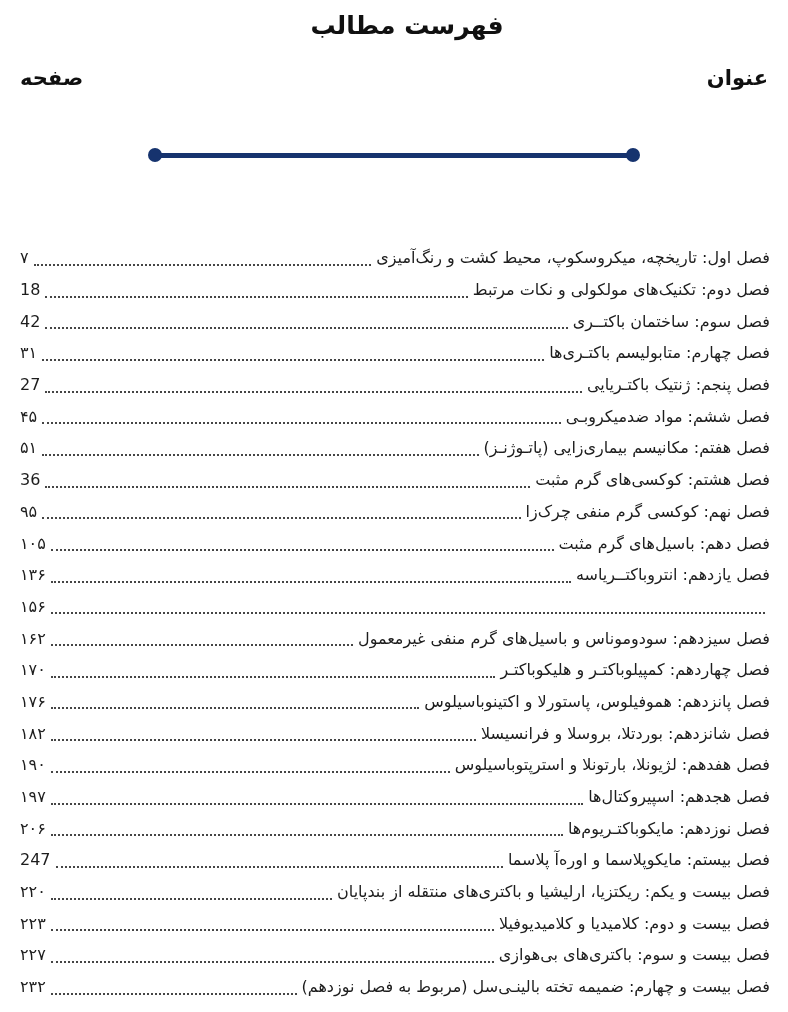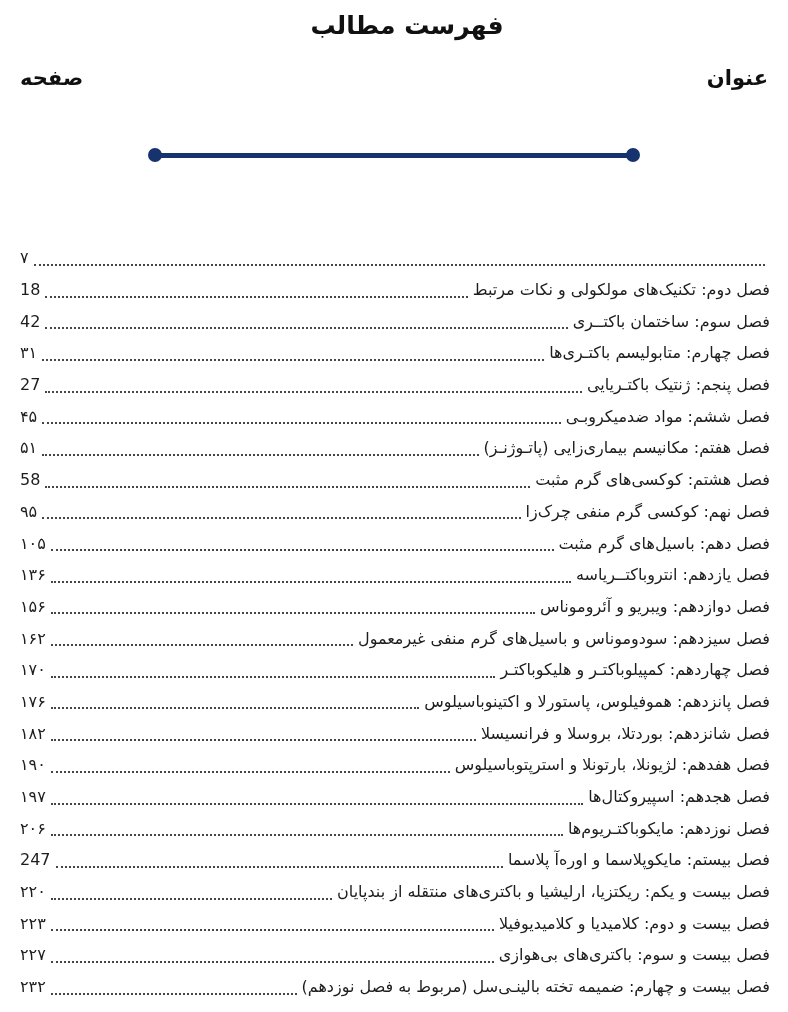--- a/index.html
+++ b/index.html
@@ -101,20 +101,21 @@
   </div>
 
   <div class="divider">
     <span class="dot"></span>
     <span class="rule"></span>
     <span class="dot"></span>
   </div>
 
   <div class="toc-list" id="toc-list">
   <div class="toc-row">
+    <span class="toc-title">فصل اول: تاریخچه، میکروسکوپ، محیط کشت و رنگ‌آمیزی</span>
     <span class="toc-dots"></span>
     <span class="toc-page">۷</span>
   </div>
 
   <div class="toc-row">
     <span class="toc-title">فصل دوم: تکنیک‌های مولکولی و نکات مرتبط</span>
     <span class="toc-dots"></span>
     <span class="toc-page">18</span>
   </div>
 
@@ -144,21 +145,21 @@
 
   <div class="toc-row">
     <span class="toc-title">فصل هفتم: مکانیسم بیماری‌زایی (پاتـوژنـز)</span>
     <span class="toc-dots"></span>
     <span class="toc-page">۵۱</span>
   </div>
 
   <div class="toc-row">
     <span class="toc-title">فصل هشتم: کوکسی‌های گرم مثبت</span>
     <span class="toc-dots"></span>
-    <span class="toc-page">58</span>
+    <span class="toc-page">36</span>
   </div>
 
   <div class="toc-row">
     <span class="toc-title">فصل نهم: کوکسی گرم منفی چرک‌زا</span>
     <span class="toc-dots"></span>
     <span class="toc-page">۹۵</span>
   </div>
 
   <div class="toc-row">
     <span class="toc-title">فصل دهم: باسیل‌های گرم مثبت</span>
@@ -166,21 +167,20 @@
     <span class="toc-page">۱۰۵</span>
   </div>
 
   <div class="toc-row">
     <span class="toc-title">فصل یازدهم: انتروباکتــریاسه</span>
     <span class="toc-dots"></span>
     <span class="toc-page">۱۳۶</span>
   </div>
 
   <div class="toc-row">
-    <span class="toc-title">فصل دوازدهم: ویبریو و آئروموناس</span>
     <span class="toc-dots"></span>
     <span class="toc-page">۱۵۶</span>
   </div>
 
   <div class="toc-row">
     <span class="toc-title">فصل سیزدهم: سودوموناس و باسیل‌های گرم منفی غیرمعمول</span>
     <span class="toc-dots"></span>
     <span class="toc-page">۱۶۲</span>
   </div>
 

